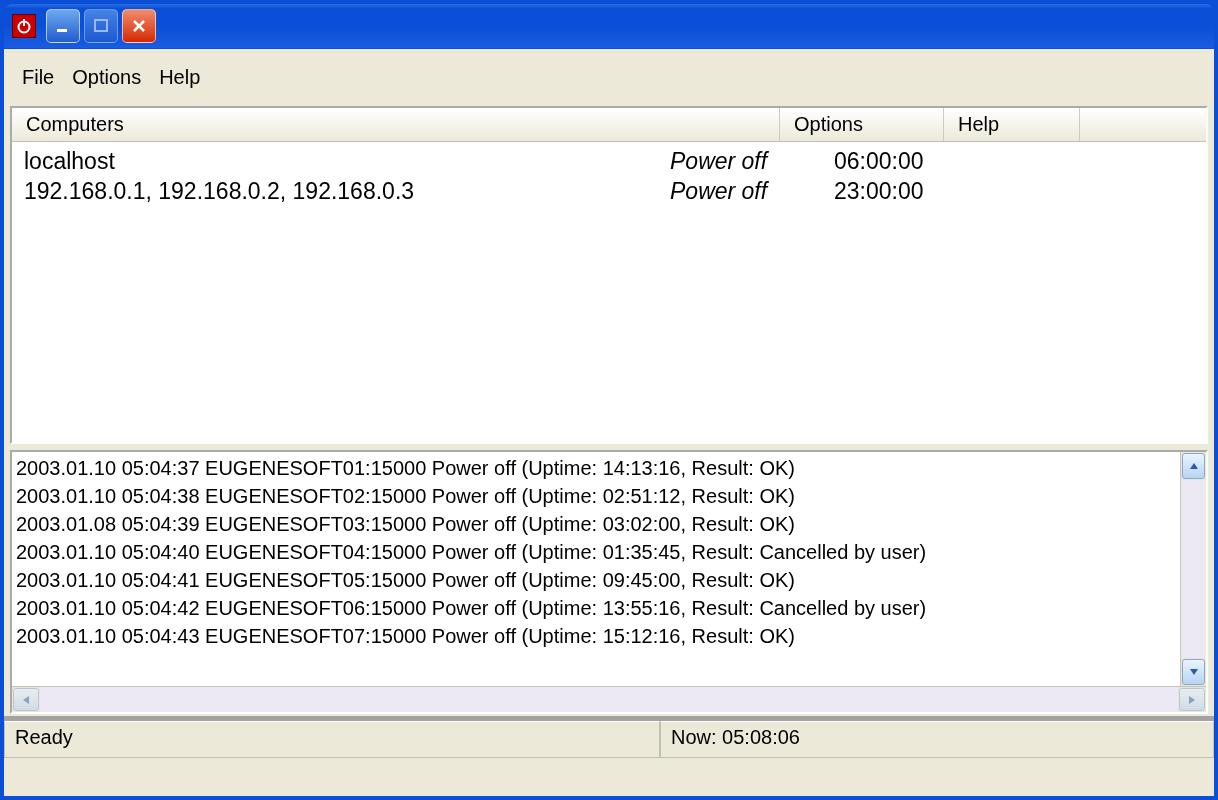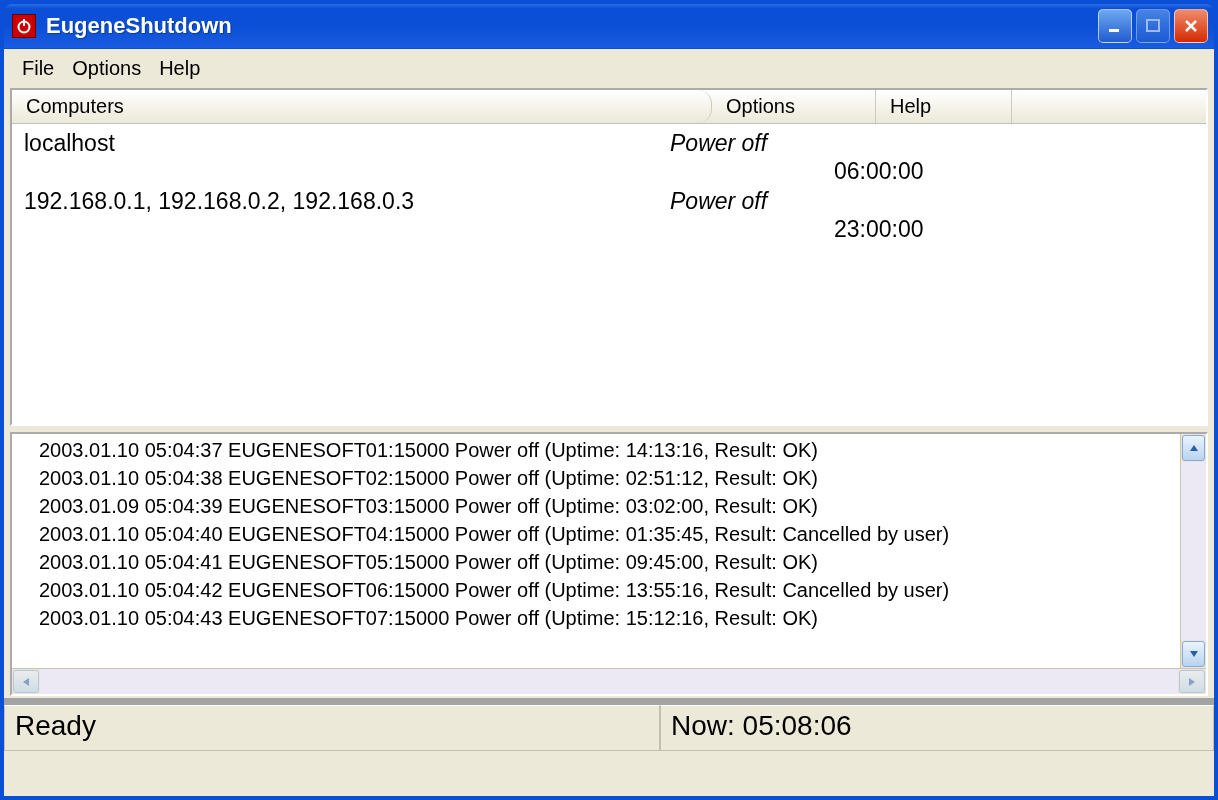--- a/index.html
+++ b/index.html
@@ -58,21 +58,21 @@
   .client {
     flex: 1;
     background: #ece9d8;
     border-top: 1px solid #0b4fd6;
     display: flex;
     flex-direction: column;
   }
   .menubar {
     display: flex;
     gap: 2px;
-    padding: 6px 10px;
+    padding: 15px 10px;
     background: #ece9d8;
     font-size: 20px;
   }
   .menubar span { padding: 2px 8px; }
   .list-area {
     margin: 0 6px;
     border: 2px inset #fff;
     background: #fff;
     height: 338px;
     display: flex;
@@ -82,62 +82,61 @@
     display: flex;
     background: linear-gradient(to bottom,#ffffff,#ece9d8);
     border-bottom: 1px solid #c0c0c0;
     font-size: 20px;
     height: 34px;
   }
   .list-header .col {
     padding: 5px 14px;
     border-right: 1px solid #cfcabb;
   }
-  .col.c1 { width: 700px; border-radius: 14px; }
+  .col.c1 { width: 768px; }
   .col.c2 { width: 164px; }
   .col.c3 { width: 136px; }
   .col.c4 { flex:1; border-right: none; }
   .list-body {
     flex:1;
     padding-top: 4px;
     font-size: 23px;
     overflow: hidden;
   }
   .row {
     display: flex;
   }
   .row .cell {
     padding: 0 12px;
     line-height: 30px;
     white-space: nowrap;
   }
   .row .c1 { width: 646px; }
   .row .c2 { width: 164px; font-style: italic; }
-  .row .c3 { width: 136px; margin-top: 28px; }
+  .row .c3 { width: 136px; }
   .log-area {
     margin: 6px 6px 2px 6px;
     border: 2px inset #fff;
     background: #fff;
     height: 264px;
     display:flex;
     flex-direction:column;
   }
   .log-body {
     flex:1;
     display:flex;
     overflow:hidden;
   }
   .log-lines {
     flex:1;
     font-size: 20px;
     line-height: 28px;
-    padding: 2px 0 0 15px;
+    padding: 2px 0 0 4px;
     white-space: nowrap;
     overflow: hidden;
-    margin-left: 12px;
   }
   .vscroll {
     width: 26px;
     background: #e8e6dc;
     display:flex;
     flex-direction:column;
     align-items:stretch;
     border-left:1px solid #c9c4b3;
   }
   .vscroll .sbtn {
@@ -163,43 +162,42 @@
     border-radius:3px;
     margin:1px;
     display:flex;align-items:center;justify-content:center;
     color:#2a5ca8;font-size:14px;
     opacity:.5;
   }
   .hscroll .strack { flex:1; background:#ece9f5; }
   .statusbar {
     display:flex;
     background:#ece9d8;
-    border-top:7px solid #a3a3a3;
-    font-size:28px;
+    border-top:5px solid #a3a3a3;
+    font-size:20px;
   }
   .statusbar .scell {
     padding: 4px 10px 8px 10px;
     border:1px solid #c0c0b0;
     border-top-color:#fff;
   }
   .statusbar .scell.s1 { width: 656px; }
   .statusbar .scell.s2 { flex:1; }
 </style>
 </head>
 <body>
 
 <div class="window">
   <div class="titlebar">
     <div class="app-icon">
       <svg width="16" height="16" viewBox="0 0 16 16">
           <circle cx="8" cy="9" r="5.5" fill="none" stroke="#fff" stroke-width="2"></circle>
           <line x1="8" y1="1" x2="8" y2="8" stroke="#fff" stroke-width="2"></line>
         </svg>
     </div>
-    <div class="title">EugeneShutdown</div>
     <div class="winbtns">
       <div class="winbtn min">
           <svg width="16" height="16">
             <rect x="2" y="11" width="10" height="3" fill="#fff"></rect>
           </svg>
         </div>
       <div class="winbtn max">
           <svg width="16" height="16">
             <rect x="2" y="2" width="12" height="11" fill="none" stroke="#fff" stroke-width="2"></rect>
           </svg>
@@ -239,21 +237,21 @@
             <div class="cell c3">23:00:00</div>
           </div>
         </div>
     </div>
 
     <div class="log-area">
       <div class="log-body">
         <div class="log-lines" id="log-lines">
             <div>2003.01.10 05:04:37 EUGENESOFT01:15000 Power off (Uptime: 14:13:16, Result: OK)</div>
             <div>2003.01.10 05:04:38 EUGENESOFT02:15000 Power off (Uptime: 02:51:12, Result: OK)</div>
-            <div>2003.01.09 05:04:39 EUGENESOFT03:15000 Power off (Uptime: 03:02:00, Result: OK)</div>
+            <div>2003.01.08 05:04:39 EUGENESOFT03:15000 Power off (Uptime: 03:02:00, Result: OK)</div>
             <div>2003.01.10 05:04:40 EUGENESOFT04:15000 Power off (Uptime: 01:35:45, Result: Cancelled by user)</div>
             <div>2003.01.10 05:04:41 EUGENESOFT05:15000 Power off (Uptime: 09:45:00, Result: OK)</div>
             <div>2003.01.10 05:04:42 EUGENESOFT06:15000 Power off (Uptime: 13:55:16, Result: Cancelled by user)</div>
             <div>2003.01.10 05:04:43 EUGENESOFT07:15000 Power off (Uptime: 15:12:16, Result: OK)</div>
           </div>
         <div class="vscroll">
           <div class="sbtn">
             <svg width="10" height="10">
                 <polygon points="5,2 9,8 1,8" fill="#2a5ca8"></polygon>
               </svg>

